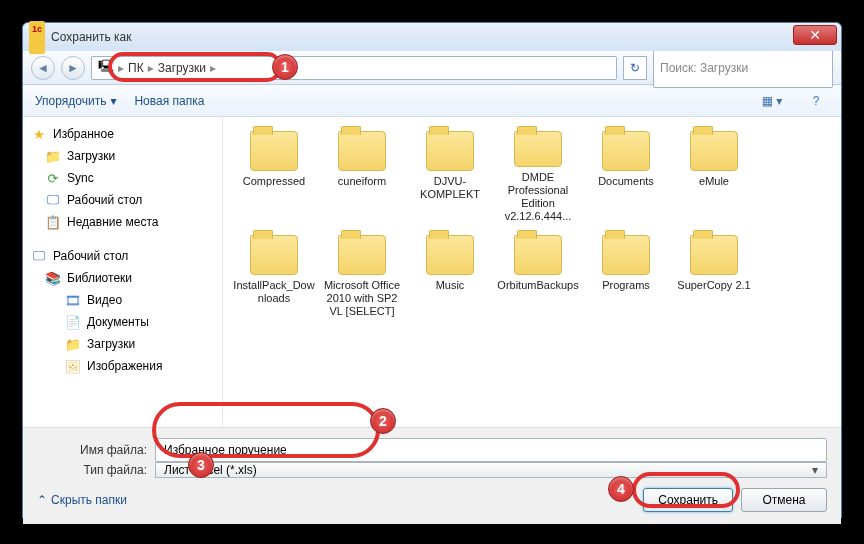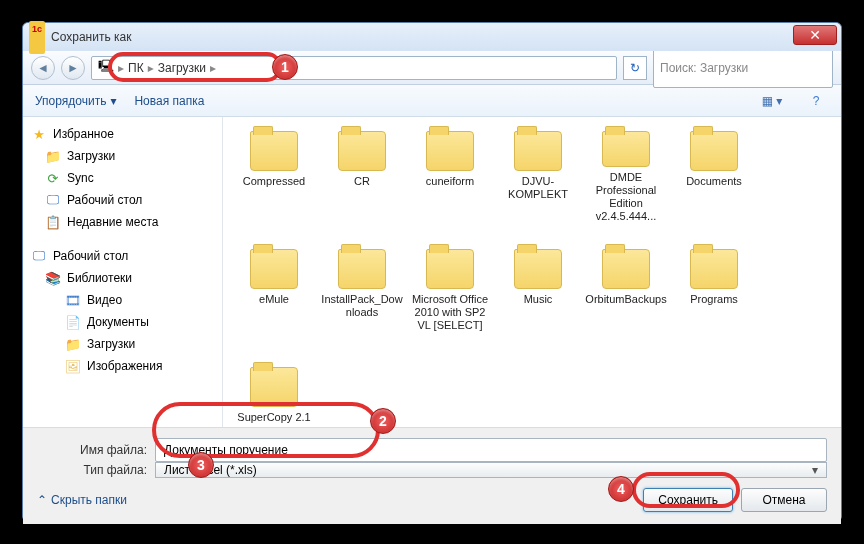--- a/index.html
+++ b/index.html
@@ -23,21 +23,21 @@
 .body{display:flex;height:310px;background:#fff}
 .sidebar{width:200px;border-right:1px solid #e0e6ec;padding:6px 4px;overflow:hidden}
 .tree-item{display:flex;align-items:center;gap:6px;padding:3px 4px;cursor:pointer;white-space:nowrap}
 .tree-item.lvl1{padding-left:18px}
 .tree-item.lvl2{padding-left:38px}
 .tree-item .ticon{width:16px;height:16px;display:inline-flex;align-items:center;justify-content:center;font-size:13px}
 .star{color:#f5b820}
 .folder-ic{color:#e8c060}
 .blue-ic{color:#3878c8}
 .green-ic{color:#40a040}
-.filegrid{flex:1;padding:10px 8px;display:flex;flex-wrap:wrap;align-content:flex-start;gap:18px 2px;overflow:hidden}
+.filegrid{flex:1;padding:10px 8px;display:flex;flex-wrap:wrap;align-content:flex-start;gap:4px 2px;overflow:hidden}
 .file-item{width:86px;height:100px;display:flex;flex-direction:column;align-items:center;text-align:center;cursor:pointer;padding:4px 2px}
 .file-item .folder{width:48px;height:40px;background:linear-gradient(#fce79a,#f5d56a);border-radius:2px 4px 4px 4px;border:1px solid #d8b850;position:relative;margin-bottom:4px}
 .file-item .folder::before{content:"";position:absolute;top:-6px;left:2px;width:18px;height:8px;background:#f5d56a;border:1px solid #d8b850;border-bottom:none;border-radius:2px 2px 0 0}
 .file-item .lbl{font-size:11px;line-height:13px;color:#222;word-break:break-word}
 .bottom{padding:10px 14px 12px;background:#f0f0f0;border-top:1px solid #d8dde2}
 .field-row{display:flex;align-items:center;margin-bottom:0;gap:8px}
 .field-row label{width:110px;text-align:right;color:#333}
 .field-row .input{flex:1;height:24px;background:#fff;border:1px solid #a8b4c0;border-radius:2px;padding:0 8px;display:flex;align-items:center}
 .field-row .select{flex:1;height:16px;background:linear-gradient(#fdfdfd,#e8ecef);border:1px solid #a8b4c0;border-radius:0;padding:0 8px;display:flex;align-items:center;position:relative}
 .field-row .select::after{content:"▾";position:absolute;right:8px;color:#555}
@@ -136,33 +136,29 @@
           <span>Изображения</span>
         </div>
     </div>
     <div class="filegrid" id="filegrid">
         <div class="file-item">
           <div class="folder"></div>
           <div class="lbl">Compressed</div>
         </div>
         <div class="file-item">
           <div class="folder"></div>
-          <div class="lbl">CR</div>
-        </div>
-        <div class="file-item">
-          <div class="folder"></div>
           <div class="lbl">cuneiform</div>
         </div>
         <div class="file-item">
           <div class="folder"></div>
           <div class="lbl">DJVU-KOMPLEKT</div>
         </div>
         <div class="file-item">
           <div class="folder"></div>
-          <div class="lbl">DMDE Professional Edition v2.4.5.444...</div>
+          <div class="lbl">DMDE Professional Edition v2.12.6.444...</div>
         </div>
         <div class="file-item">
           <div class="folder"></div>
           <div class="lbl">Documents</div>
         </div>
         <div class="file-item">
           <div class="folder"></div>
           <div class="lbl">eMule</div>
         </div>
         <div class="file-item">
@@ -189,21 +185,21 @@
           <div class="folder"></div>
           <div class="lbl">SuperCopy 2.1</div>
         </div>
       </div>
   </div>
 
   <div class="bottom">
     <div class="field-row">
       <label>Имя файла:</label>
       <div class="input">
-          <span>Документы поручение</span>
+          <span>Избранное поручение</span>
         </div>
     </div>
     <div class="field-row">
       <label>Тип файла:</label>
       <div class="select">
           <span>Лист Excel (*.xls)</span>
         </div>
     </div>
     <div class="dialog-btns">
       <div class="hide-link">

